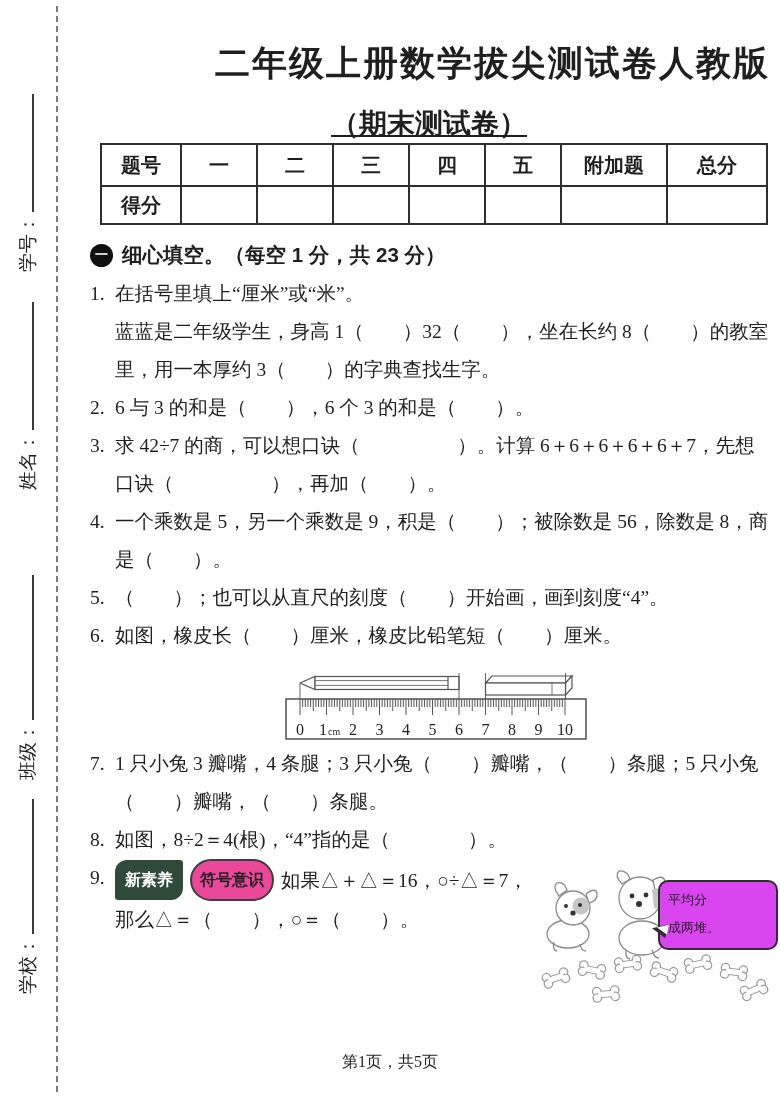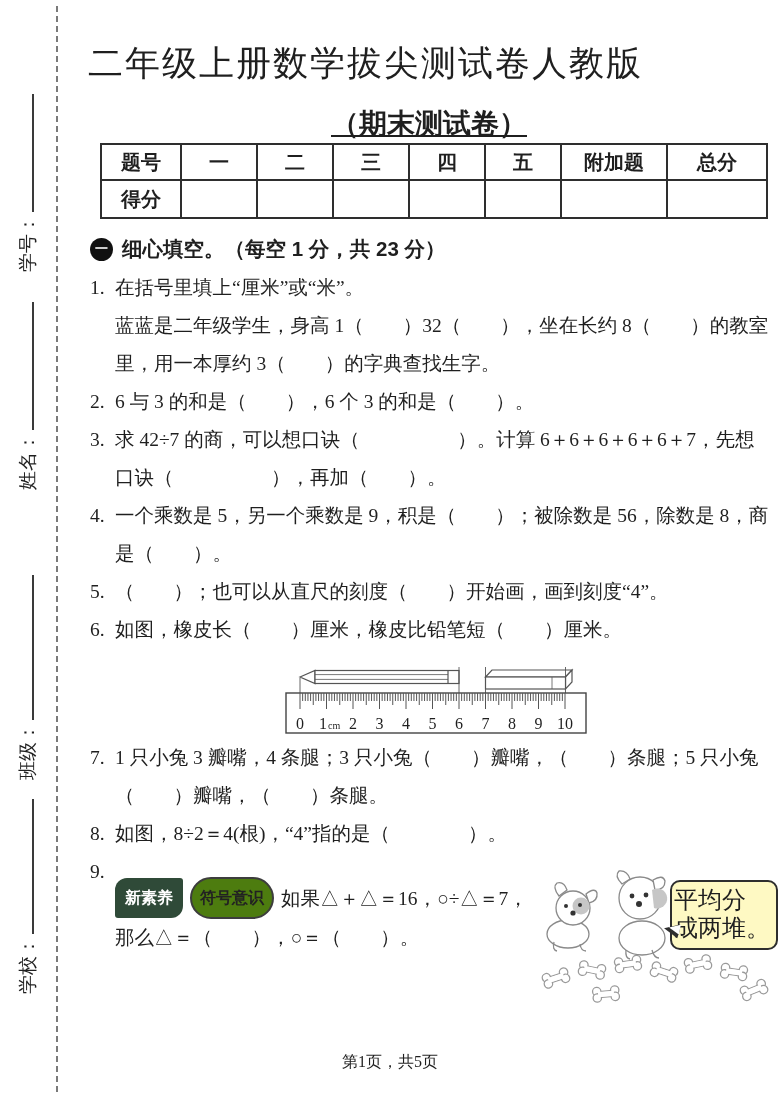--- a/index.html
+++ b/index.html
@@ -7,55 +7,55 @@
     width:780px; height:1103px; position:relative; overflow:hidden;
     background:#ffffff; color:#1f1f1f;
     font-family:"Liberation Serif", serif;
   }
   
   .dash-line { position:absolute; left:56px; top:6px; height:1086px; border-left:2px dashed #7a7a7a; }
   .side-field { position:absolute; transform:rotate(-90deg); transform-origin:0 0; font-size:19px; white-space:nowrap; }
   .side-field .blank-line { display:inline-block; border-bottom:2px solid #3a3a3a; height:15px; margin-left:3px; }
   
   .main { position:absolute; left:88px; top:0; width:682px; }
-  .title { margin:40px 0 0; text-align:left; font-size:35px; font-weight:normal; letter-spacing:2px; }
+  .title { margin:40px 0 0; text-align:right; font-size:35px; font-weight:bold; letter-spacing:2px; }
   .subtitle { margin:18px 0 0; text-align:center; font-size:28px; font-weight:bold;text-decoration:underline; }
   .meta { text-align:right; font-size:17px; margin:22px 4px 6px 0; }
   table.score { border-collapse:collapse; margin-left:12px; width:666px; table-layout:fixed; }
   table.score th, table.score td {
     border:2px solid #2e2e2e; text-align:center; vertical-align:middle;
     font-family:"Liberation Sans", sans-serif; font-weight:bold; font-size:20px; padding:0;
   }
-  tr.score-head { height:36px; }
+  tr.score-head { height:42px; }
   tr.score-fill { height:38px; }
   .section-head { display:flex; align-items:center; gap:9px; margin:16px 0 4px 2px;
     font-family:"Liberation Sans", sans-serif; font-weight:bold; font-size:20.5px; }
   .sec-icon { width:23px; height:23px; border-radius:50%; background:#101010; color:#fff;
     display:flex; align-items:center; justify-content:center; font-size:13px; font-weight:bold; flex:0 0 23px; }
   .questions { margin:6px 0 0 2px; }
   .q { display:flex; font-size:19.5px; line-height:38px; }
   .qnum { flex:0 0 25px; }
   .qbody { flex:1; }
   .qline { white-space:nowrap; }
   
   .badge { display:inline-block; font-family:"Liberation Sans", sans-serif; font-size:16px;
     font-weight:bold; margin-right:7px; vertical-align:2px; }
   .badge-dark { background:#2f4a38; color:#fff; border-radius:12px 3px 12px 3px; padding:1px 10px;text-align:right; }
-  .badge-outline { border:2px solid #3d3d3d; border-radius:21px; background:#4d7c0f; color:#222; padding:0 8px;margin-top:24px; }
+  .badge-outline { border:2px solid #3d3d3d; border-radius:21px; background:#ec4899; color:#222; padding:0 8px; }
   
   .ruler-fig { margin:2px 0 2px 190px; height:86px; }
   .ruler-fig svg { display:block; }
   .ruler-fig line.tick { stroke:#555; stroke-width:1; }
   .ruler-fig .num { font-family:"Liberation Serif", serif; font-size:16px; fill:#1f1f1f; }
   .ruler-fig .unit { font-family:"Liberation Serif", serif; font-size:10px; fill:#1f1f1f; }
   
   .illus { position:absolute; left:452px; top:856px; width:238px; height:178px; }
   .illus svg { position:absolute; left:0; top:0; }
-  .bubble { position:absolute; right:0; top:24px; width:100px; background:#fef9c3;
-    border:2px solid #2e2e2e; border-radius:10px; padding:4px 2px 6px; font-size:24px; line-height:28px; }
+  .bubble { position:absolute; right:0; top:24px; width:100px; background:#d946ef;
+    border:2px solid #2e2e2e; border-radius:10px; padding:4px 8px 6px; font-size:13px; line-height:28px; }
   .bubble::before { content:""; position:absolute; left:-15px; bottom:12px;
     border:7px solid transparent; border-right:15px solid #2e2e2e; transform:rotate(12deg); }
   .bubble::after { content:""; position:absolute; left:-8px; bottom:15px;
     border:5px solid transparent; border-right:11px solid #ffffff; transform:rotate(12deg); }
   .footer { position:absolute; left:0; right:0; top:1052px; text-align:center; font-size:16px; }
 </style>
 </head>
 <body>
 
 <div class="dash-line"></div>

